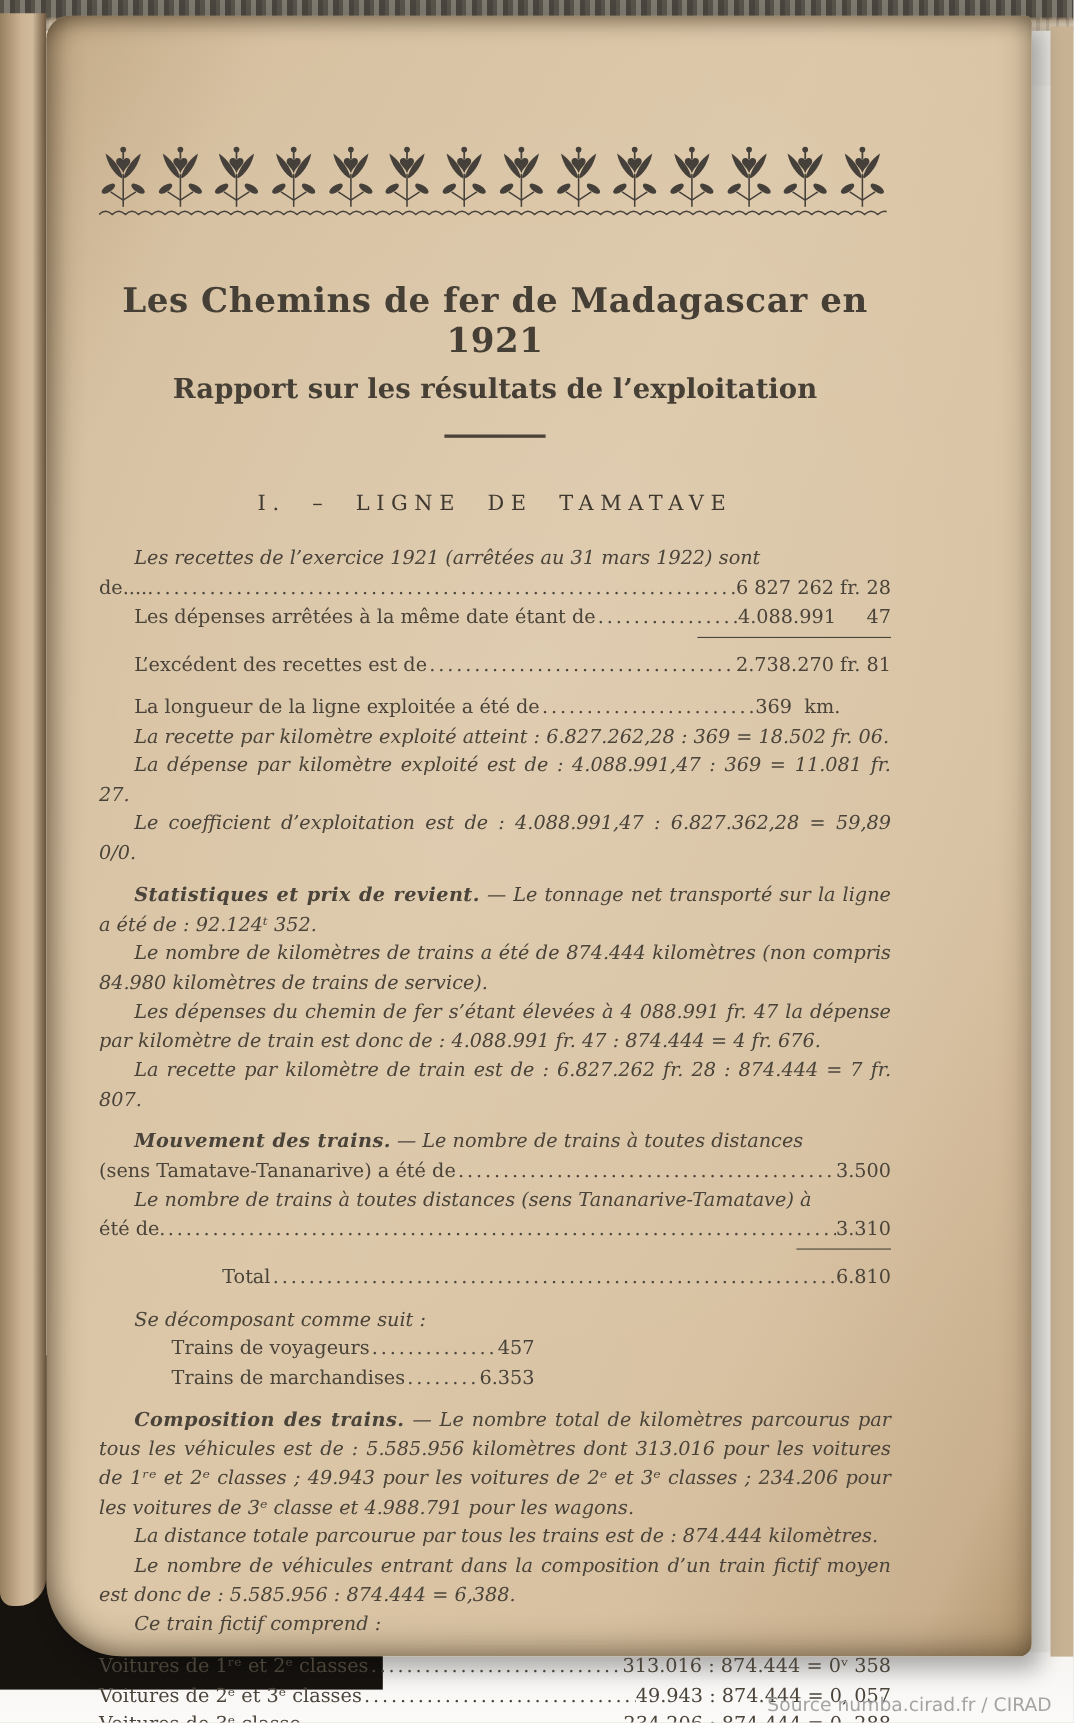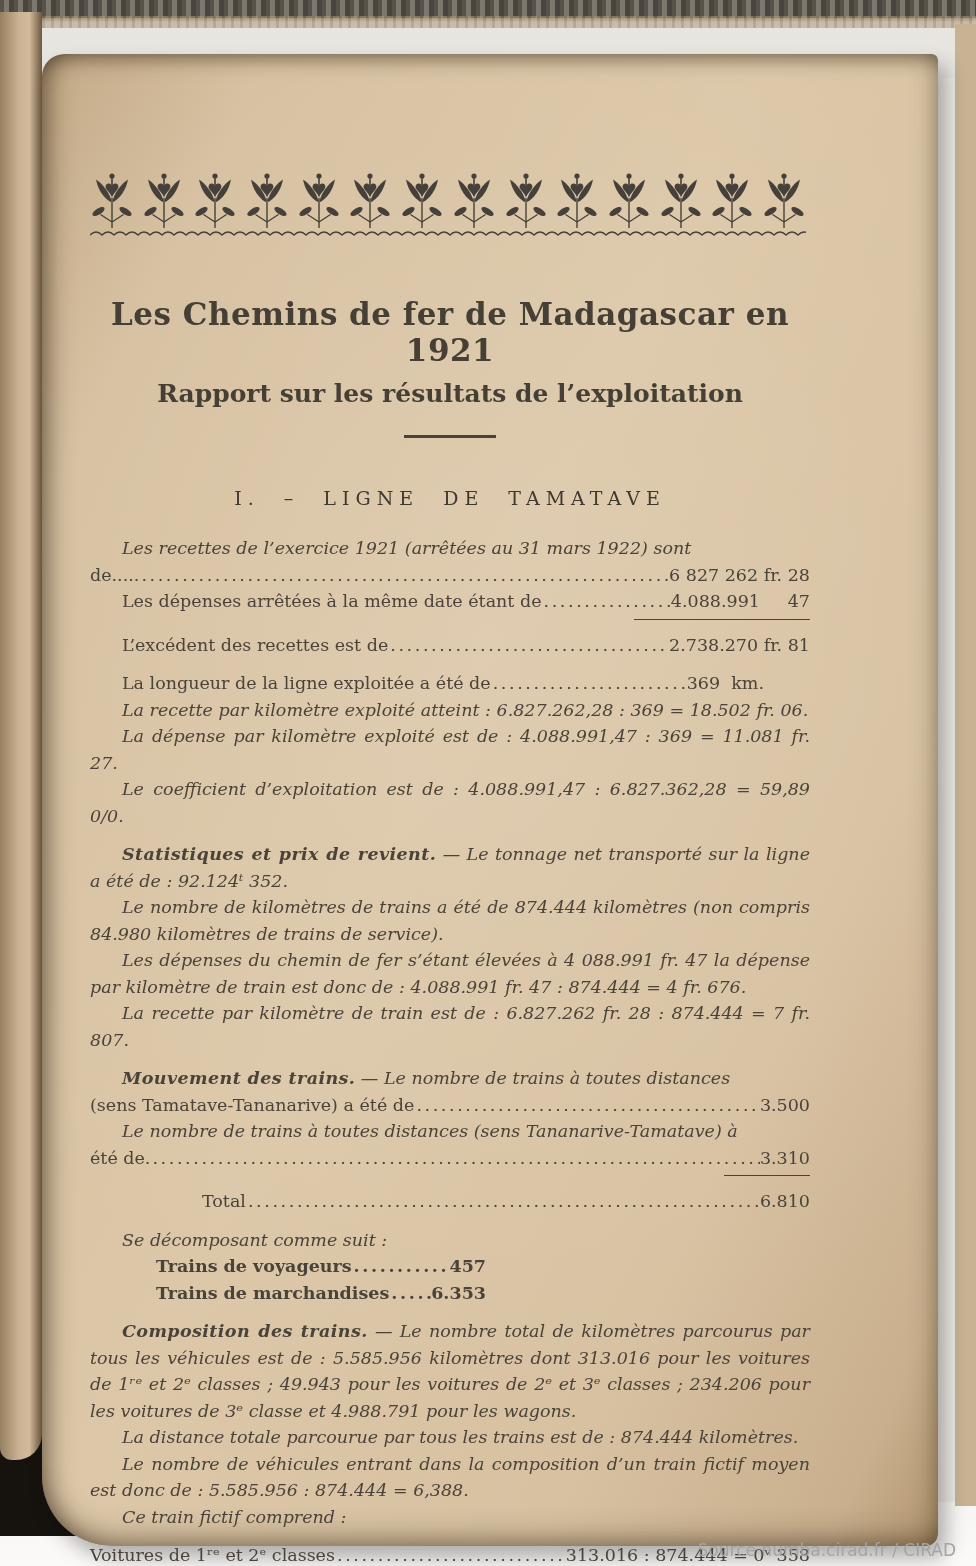--- a/index.html
+++ b/index.html
@@ -25,21 +25,21 @@
   .page{position:absolute;left:42px;top:14px;width:896px;height:1492px;
     background:
       radial-gradient(120% 90% at 50% 40%, rgba(255,255,255,.10), rgba(0,0,0,0) 60%),
       linear-gradient(115deg,#c3aa87 0%,#d6c0a0 14%,#dcc7a8 45%,#d7c1a1 75%,#c9af8d 93%,#b2966f 100%);
     border-radius:22px 6px 12px 70px;
     box-shadow:
       inset 18px 0 26px -12px rgba(56,42,24,.55),
       inset -16px 0 28px -16px rgba(56,42,24,.40),
       inset 0 16px 20px -12px rgba(56,42,24,.50),
       inset 0 -22px 30px -16px rgba(56,42,24,.45),
-      8px 12px 20px rgba(0,0,0,.30); margin-top: 40px;}
+      8px 12px 20px rgba(0,0,0,.30);}
   .content{position:absolute;left:0;top:0;width:896px;height:1492px;
     padding:118px 128px 40px 48px;box-sizing:border-box;color:#4a4339;
     font-size:17.5px;line-height:26.5px;}
   
   .ornament{width:720px;}
   .flowers{display:flex;justify-content:space-between;align-items:flex-end;width:716px;}
   .flowers svg{display:block;}
   .wave{display:block;margin-top:-2px;}
   
   .title{margin-top:56px;text-align:center;font-size:31px;line-height:36px;font-weight:700;
@@ -55,21 +55,21 @@
   .b{font-weight:700;letter-spacing:.4px;}
   .row{display:flex;align-items:flex-end;}
   .row .lead{flex:none;}
   .row .ind{padding-left:32px;}
   .dots{flex:1 1 auto;overflow:hidden;white-space:nowrap;letter-spacing:2.6px;padding:0 4px 0 2px;color:#4a4339;}
   .val{flex:none;white-space:pre;text-align:right;}
   .rule{height:0;border-top:1.4px solid #4a4339;margin:4px 0 3px auto;}
   .rule.wide{width:176px;}
   .rule.narrow{width:86px;}
   .total{padding-left:112px;}
-  .sublist{margin-left:66px;width:330px;font-weight:bold;}
+  .sublist{margin-left:66px;width:330px;}
   .gap{margin-top:12px;}
   
   .source{position:absolute;right:20px;bottom:6px;font-family:"DejaVu Sans",sans-serif;
     font-size:17px;color:#a4a4a4;}
   .hidden-defs{position:absolute;width:0;height:0;overflow:hidden;}
 </style>
 </head>
 <body>
 
 <div class="stage">

